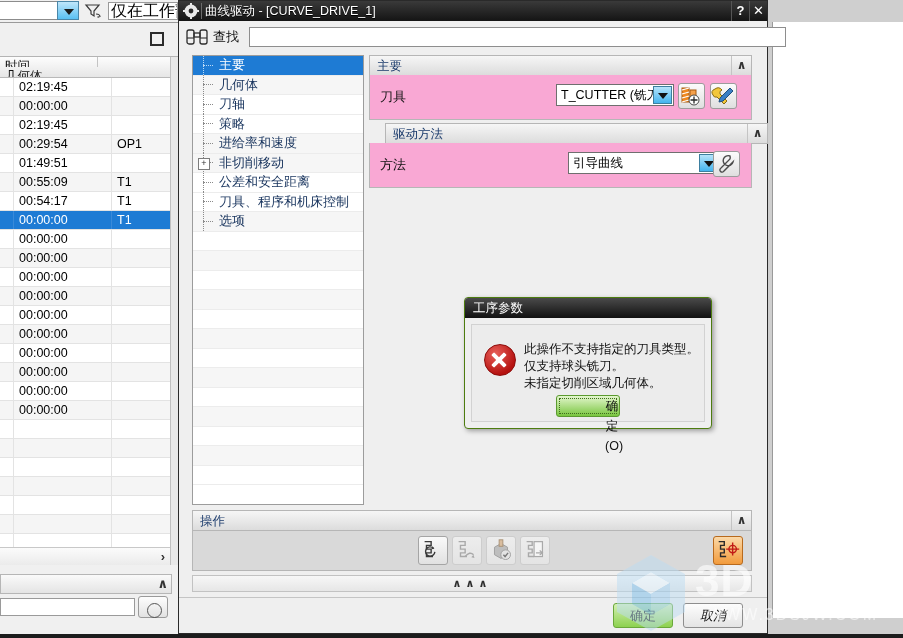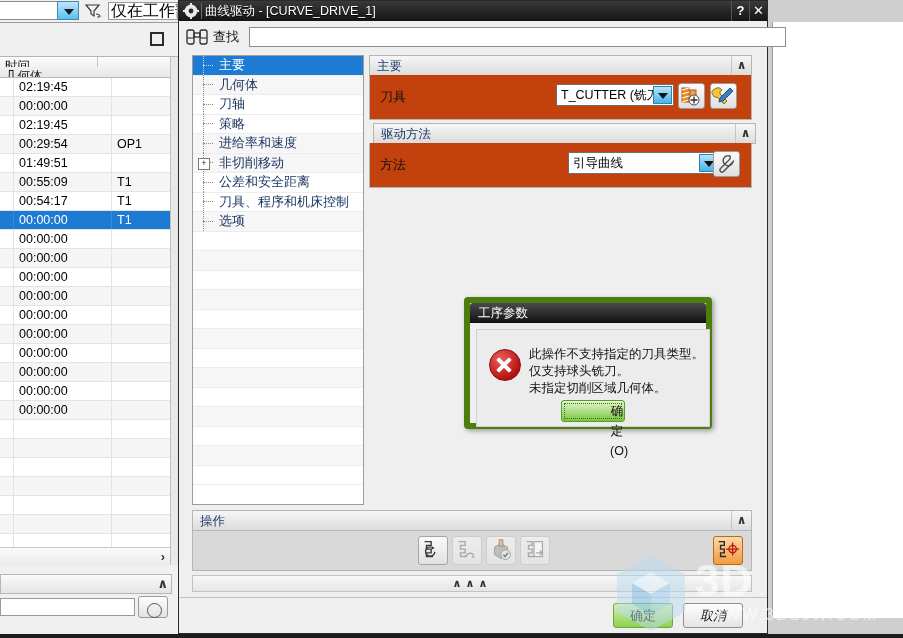--- a/index.html
+++ b/index.html
@@ -92,21 +92,21 @@
   .tlbl{font-size:13px;color:#16325c;white-space:nowrap;line-height:18px;}
   .tnode.sel .tdash::before,.tnode.sel .tdash::after{border-color:#b9d9f5;}
 
   
   #rsect{position:absolute;left:190px;top:54px;width:383px;height:450px;background:#efefef;}
   .sec-head{height:21px;background:linear-gradient(#f6f6f6,#dcdcdc);border:1px solid #b6b6b6;
     box-sizing:border-box;position:relative;}
   .sec-head .st{position:absolute;left:7px;top:2px;font-size:12.5px;color:#1a3a6b;line-height:16px;}
   .sec-head .sc{position:absolute;right:0;top:0;width:20px;height:19px;border-left:1px solid #c4c4c4;
     text-align:center;line-height:18px;font-size:12px;font-weight:bold;color:#333;box-sizing:border-box;}
-  .sec-body{background:#c2410c;border:1px solid #b6b6b6;border-top:none;box-sizing:border-box;position:relative;}
+  .sec-body{background:#f9a8d4;border:1px solid #b6b6b6;border-top:none;box-sizing:border-box;position:relative;}
   .fld-lbl{position:absolute;left:10px;font-size:13px;color:#111;line-height:18px;}
   .sel-box{position:absolute;height:22px;background:#fff;border:1px solid #6f6f6f;box-sizing:border-box;}
   .sel-box .sv{position:absolute;left:4px;top:2px;font-size:12.5px;line-height:17px;white-space:nowrap;overflow:hidden;}
   .sel-box .sarr{position:absolute;right:1px;top:1px;width:19px;height:18px;
     background:linear-gradient(#b6e4fa,#44b4ee);border:1px solid #3d7fa0;box-sizing:border-box;}
   .sel-box .sarr::after{content:"";position:absolute;left:4px;top:6px;
     border-left:5px solid transparent;border-right:5px solid transparent;border-top:6px solid #111;}
   .ibtn{position:absolute;width:27px;height:26px;background:linear-gradient(#fcfcfc,#dfdfdf);
     border:1px solid #9c9c9c;border-radius:3px;box-sizing:border-box;}
 
@@ -123,21 +123,21 @@
     text-align:center;font-size:11px;font-weight:bold;color:#2e2e2e;line-height:15px;letter-spacing:4px;}
   #dlg-sep{position:absolute;left:0;top:596px;width:588px;height:1px;background:#c4c4c4;}
   #dlg-foot{position:absolute;left:0;top:597px;width:588px;height:35px;background:#efefef;}
   .fbtn{position:absolute;top:5px;width:60px;height:25px;border:1px solid #8e8e8e;border-radius:3px;
     box-sizing:border-box;font-size:13px;text-align:center;line-height:23px;color:#111;}
   .fbtn.ok{background:linear-gradient(#d4f0b4,#8dd14f);border-color:#6aa83a;right:94px;}
   .fbtn.cancel{background:linear-gradient(#fdfdfd,#e4e4e4);right:24px;font-style:italic;}
 
   
   #modal{position:absolute;left:464px;top:297px;width:248px;height:132px;
-    background:#efefef;border:6px solid #4d7c0f;border-radius:4px;box-sizing:border-box;
+    background:#efefef;border:1px solid #4d7c0f;border-radius:4px;box-sizing:border-box;
     box-shadow:2px 2px 5px rgba(0,0,0,.35);}
   #modal-title{height:20px;background:linear-gradient(#4a4a4a,#111);border-radius:3px 3px 0 0;position:relative;}
   #modal-title .mt{position:absolute;left:8px;top:1px;color:#fff;font-size:12.5px;line-height:18px;}
   #modal-body{position:absolute;left:6px;top:26px;width:234px;height:98px;background:#ececec;
     border:1px solid #d2d2d2;box-sizing:border-box;}
   #err-ico{position:absolute;left:12px;top:19px;width:30px;height:30px;border-radius:50%;
     background:radial-gradient(circle at 35% 30%,#e8605a,#b5110f 72%);border:1px solid #8d0d0b;}
   #err-ico::before,#err-ico::after{content:"";position:absolute;left:5px;top:13px;width:18px;height:4px;background:#fff;border-radius:1px;}
   #err-ico::before{transform:rotate(45deg);}
   #err-ico::after{transform:rotate(-45deg);}
@@ -439,21 +439,21 @@
         </svg>
       </div>
       <div class="ibtn" style="left:340px;top:8px;">
         <svg viewBox="0 0 25 24" style="width:25px;height:24px;">
           <path d="M4 5 q4 -3 7 1 q-3 1 -2 4 l7 7 -3 3 -7 -7 q-3 1 -4 -2 q-3 -4 2 -6 z" fill="#f2c73b" stroke="#8a6c10"></path>
           <path d="M19 4 l3 3 -10 10 -4 1 1 -4 z" fill="#3a7fc4" stroke="#22507e"></path>
         </svg>
       </div>
     </div>
 
-    <div class="sec-head" style="position:absolute;left:4px;top:68px;width:383px;padding-left:32px;">
+    <div class="sec-head" style="position:absolute;left:16px;top:68px;width:383px;padding-left:32px;">
       <span class="st">驱动方法</span>
       <span class="sc">∧</span>
     </div>
     <div class="sec-body" style="position:absolute;left:0;top:88px;width:383px;height:45px;">
       <span class="fld-lbl" style="top:13px;">方法</span>
       <div class="sel-box" style="left:198px;top:9px;width:152px;">
         <span class="sv">引导曲线</span>
         <span class="sarr"></span>
       </div>
       <div class="ibtn" style="left:343px;top:8px;">

